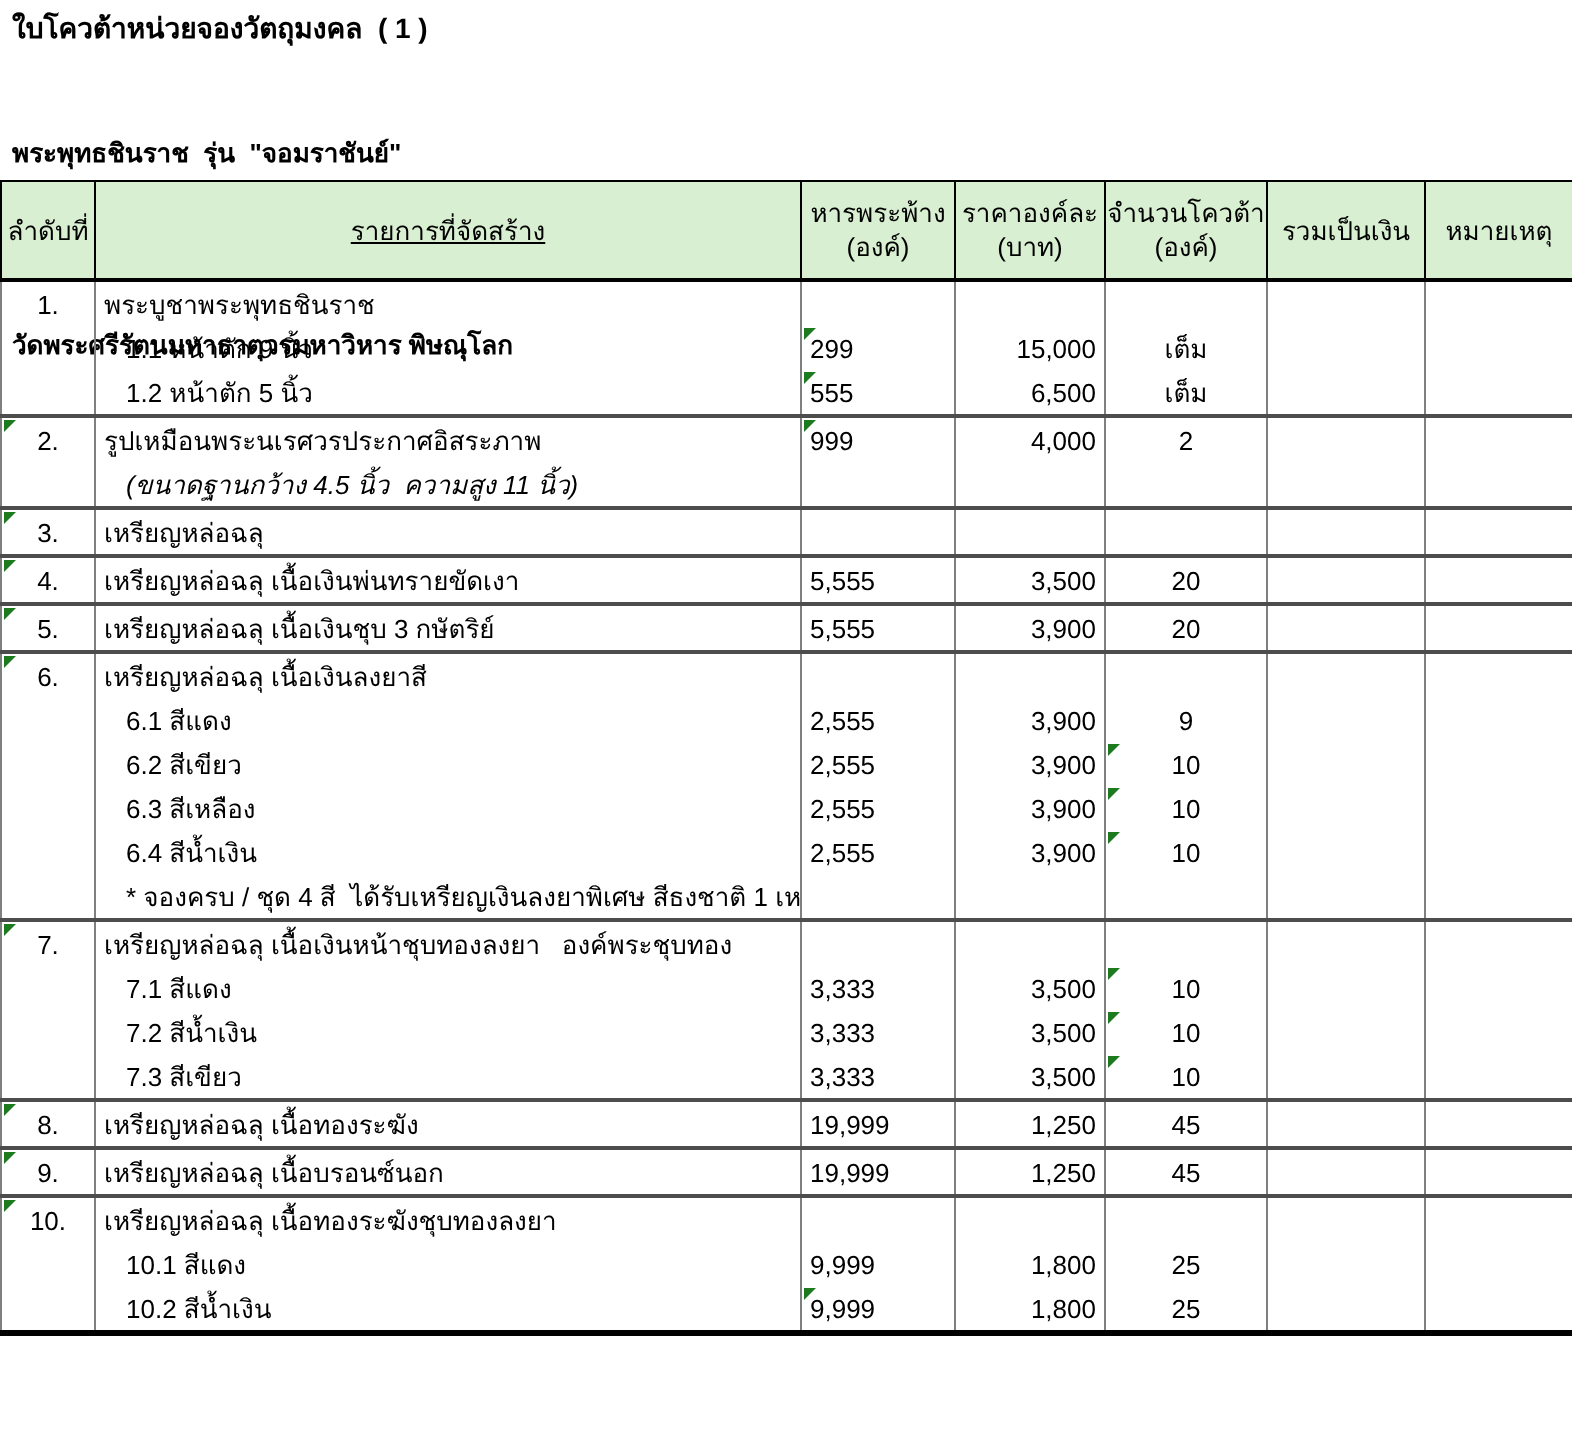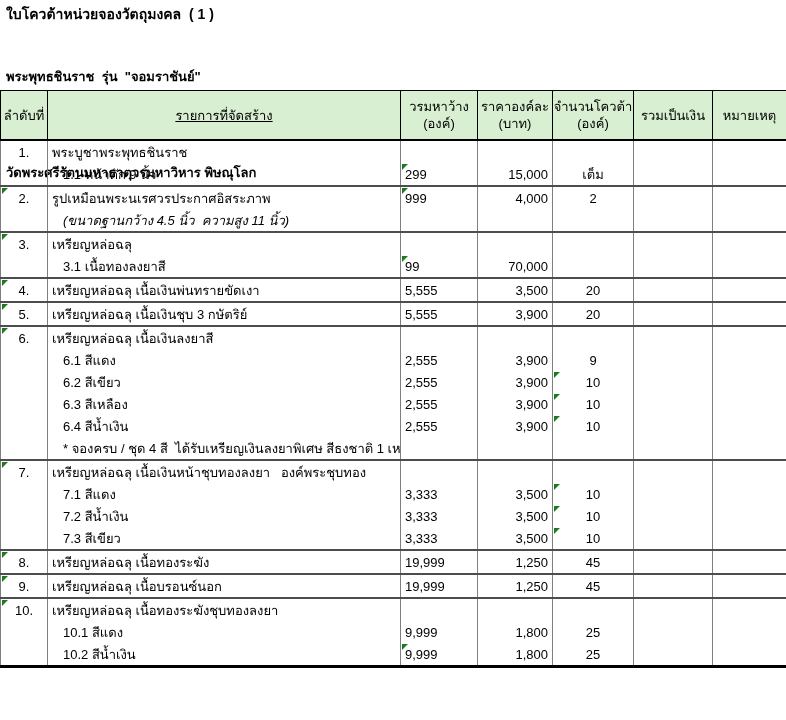--- a/index.html
+++ b/index.html
@@ -81,21 +81,21 @@
       </colgroup>
     <thead>
       <tr>
           <th style="background: rgb(217, 239, 210);">
             <div>ลำดับที่</div>
           </th>
           <th style="background: rgb(217, 239, 210); text-decoration: underline;">
             <div>รายการที่จัดสร้าง</div>
           </th>
           <th style="background: rgb(217, 239, 210);">
-            <div>วรมหาว้าง</div>
+            <div>หารพระพ้าง</div>
             <div>(องค์)</div>
           </th>
           <th style="background: rgb(217, 239, 210);">
             <div>ราคาองค์ละ</div>
             <div>(บาท)</div>
           </th>
           <th style="background: rgb(217, 239, 210);">
             <div>จำนวนโควต้า</div>
             <div>(องค์)</div>
           </th>
@@ -115,20 +115,29 @@
           <td class="c-price"></td>
           <td class="c-quota"></td>
           <td class="c-total"></td>
           <td class="c-note"></td>
         </tr>
         <tr class="indent">
           <td class="c-no"></td>
           <td class="c-desc">1.1 หน้าตัก 9 นิ้ว</td>
           <td class="c-made">299<span class="mk" style="border-top-color: rgb(30, 122, 30);"></span></td>
           <td class="c-price">15,000</td>
+          <td class="c-quota">เต็ม</td>
+          <td class="c-total"></td>
+          <td class="c-note"></td>
+        </tr>
+        <tr class="indent">
+          <td class="c-no"></td>
+          <td class="c-desc">1.2 หน้าตัก 5 นิ้ว</td>
+          <td class="c-made">555<span class="mk" style="border-top-color: rgb(30, 122, 30);"></span></td>
+          <td class="c-price">6,500</td>
           <td class="c-quota">เต็ม</td>
           <td class="c-total"></td>
           <td class="c-note"></td>
         </tr>
         <tr class="group-start">
           <td class="c-no">2.<span class="mk" style="border-top-color: rgb(30, 122, 30);"></span></td>
           <td class="c-desc">รูปเหมือนพระนเรศวรประกาศอิสระภาพ</td>
           <td class="c-made">999<span class="mk" style="border-top-color: rgb(30, 122, 30);"></span></td>
           <td class="c-price">4,000</td>
           <td class="c-quota">2</td>
@@ -146,29 +155,20 @@
         </tr>
         <tr class="group-start">
           <td class="c-no">3.<span class="mk" style="border-top-color: rgb(30, 122, 30);"></span></td>
           <td class="c-desc">เหรียญหล่อฉลุ</td>
           <td class="c-made"></td>
           <td class="c-price"></td>
           <td class="c-quota"></td>
           <td class="c-total"></td>
           <td class="c-note"></td>
         </tr>
-        <tr class="indent">
-          <td class="c-no"></td>
-          <td class="c-desc">3.1 เนื้อทองลงยาสี</td>
-          <td class="c-made">99<span class="mk" style="border-top-color: rgb(30, 122, 30);"></span></td>
-          <td class="c-price">70,000</td>
-          <td class="c-quota"></td>
-          <td class="c-total"></td>
-          <td class="c-note"></td>
-        </tr>
         <tr class="group-start">
           <td class="c-no">4.<span class="mk" style="border-top-color: rgb(30, 122, 30);"></span></td>
           <td class="c-desc">เหรียญหล่อฉลุ เนื้อเงินพ่นทรายขัดเงา</td>
           <td class="c-made">5,555</td>
           <td class="c-price">3,500</td>
           <td class="c-quota">20</td>
           <td class="c-total"></td>
           <td class="c-note"></td>
         </tr>
         <tr class="group-start">

